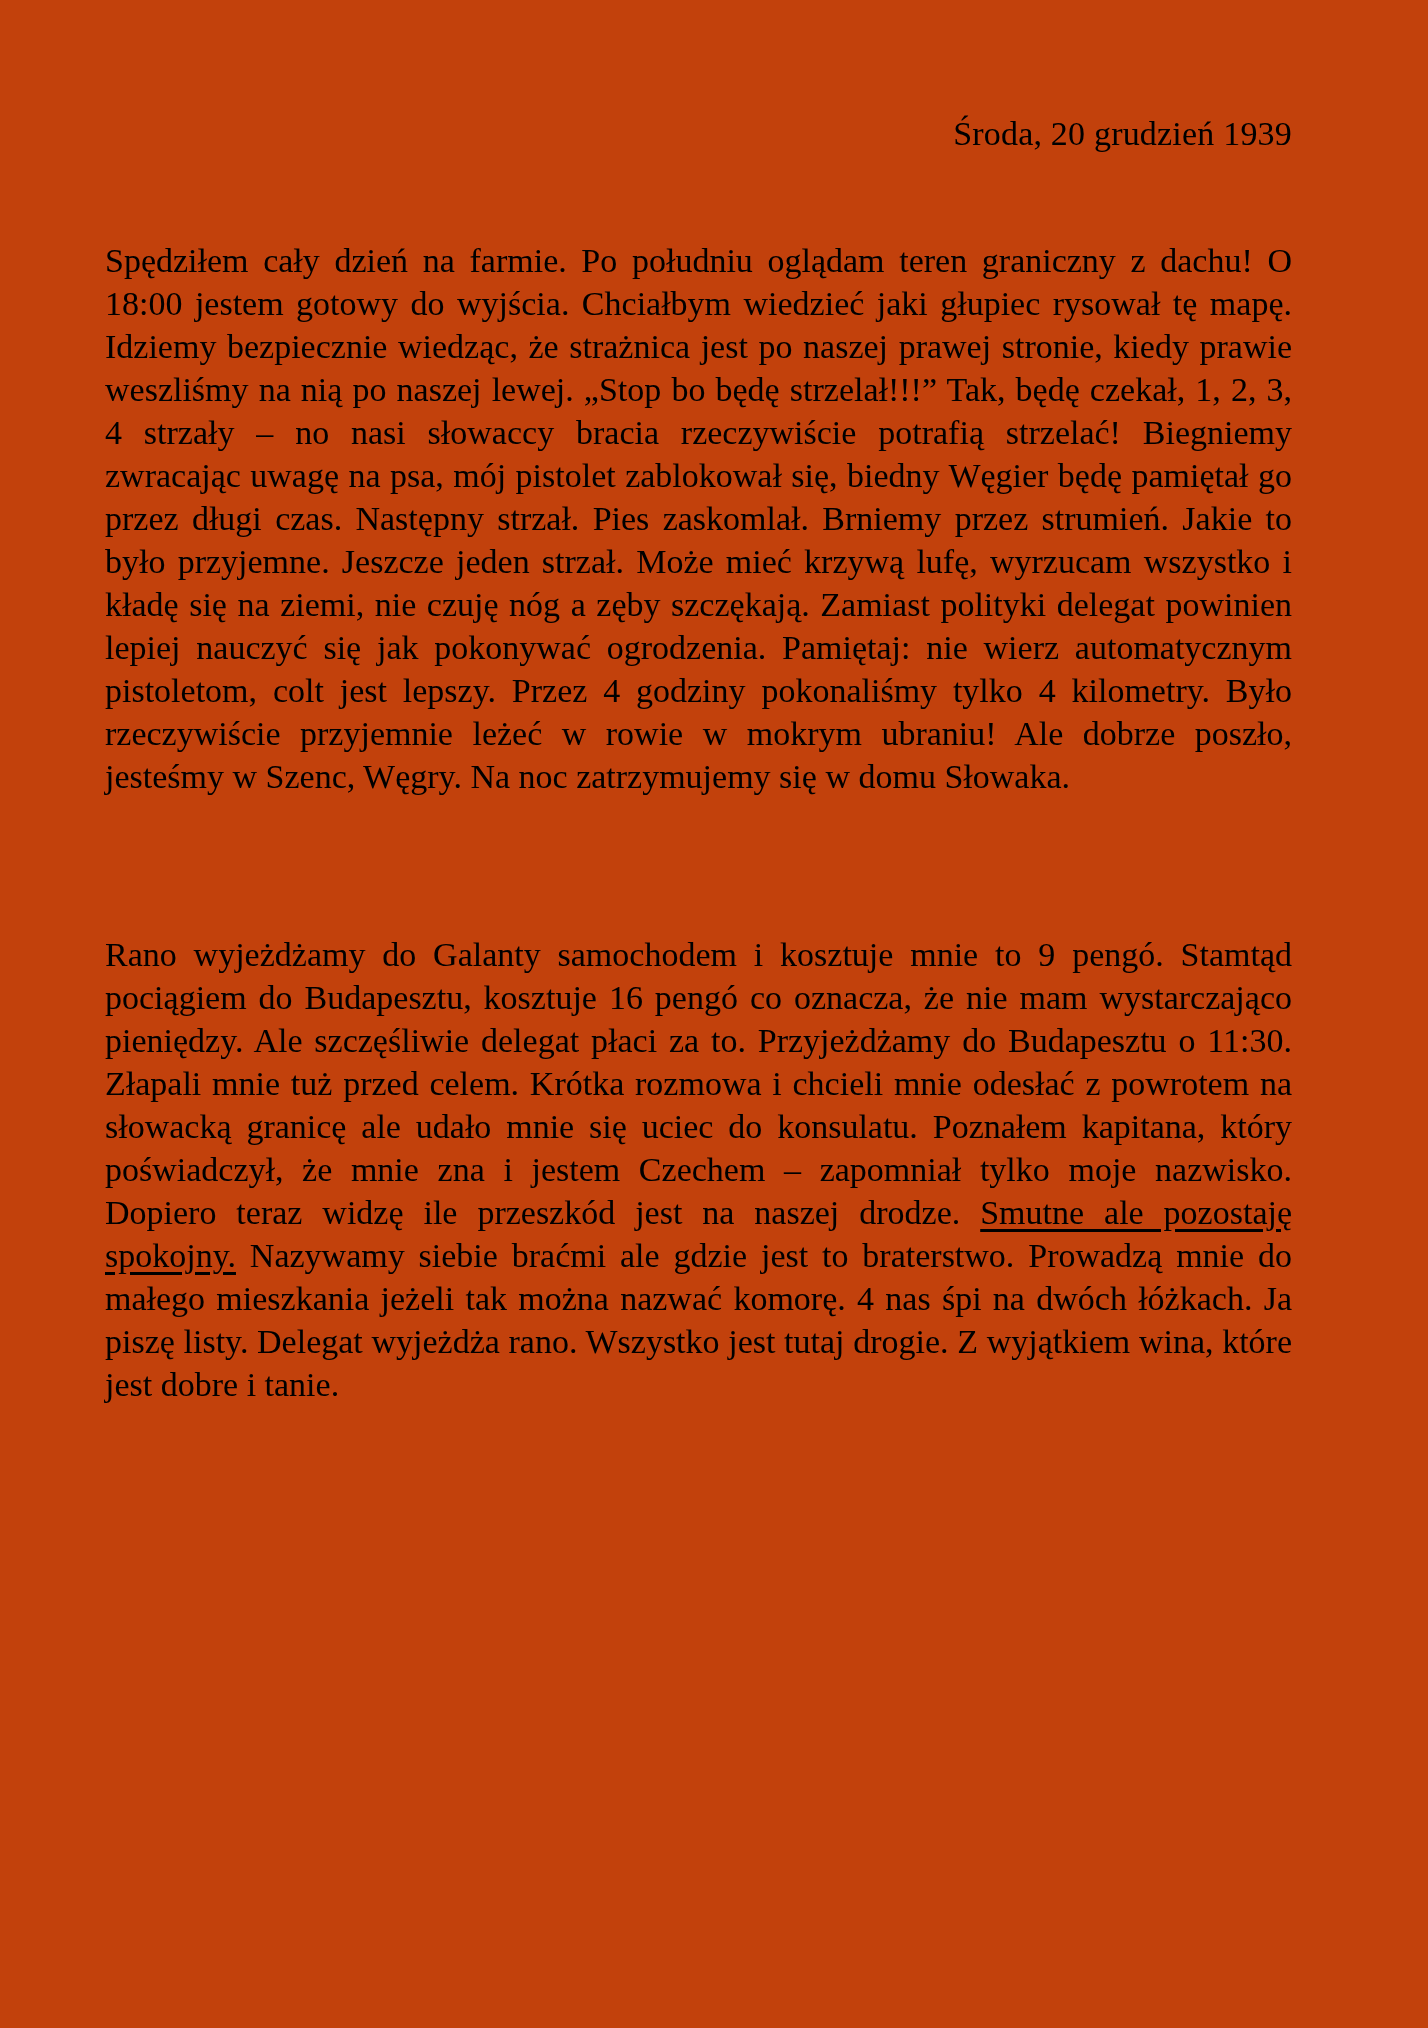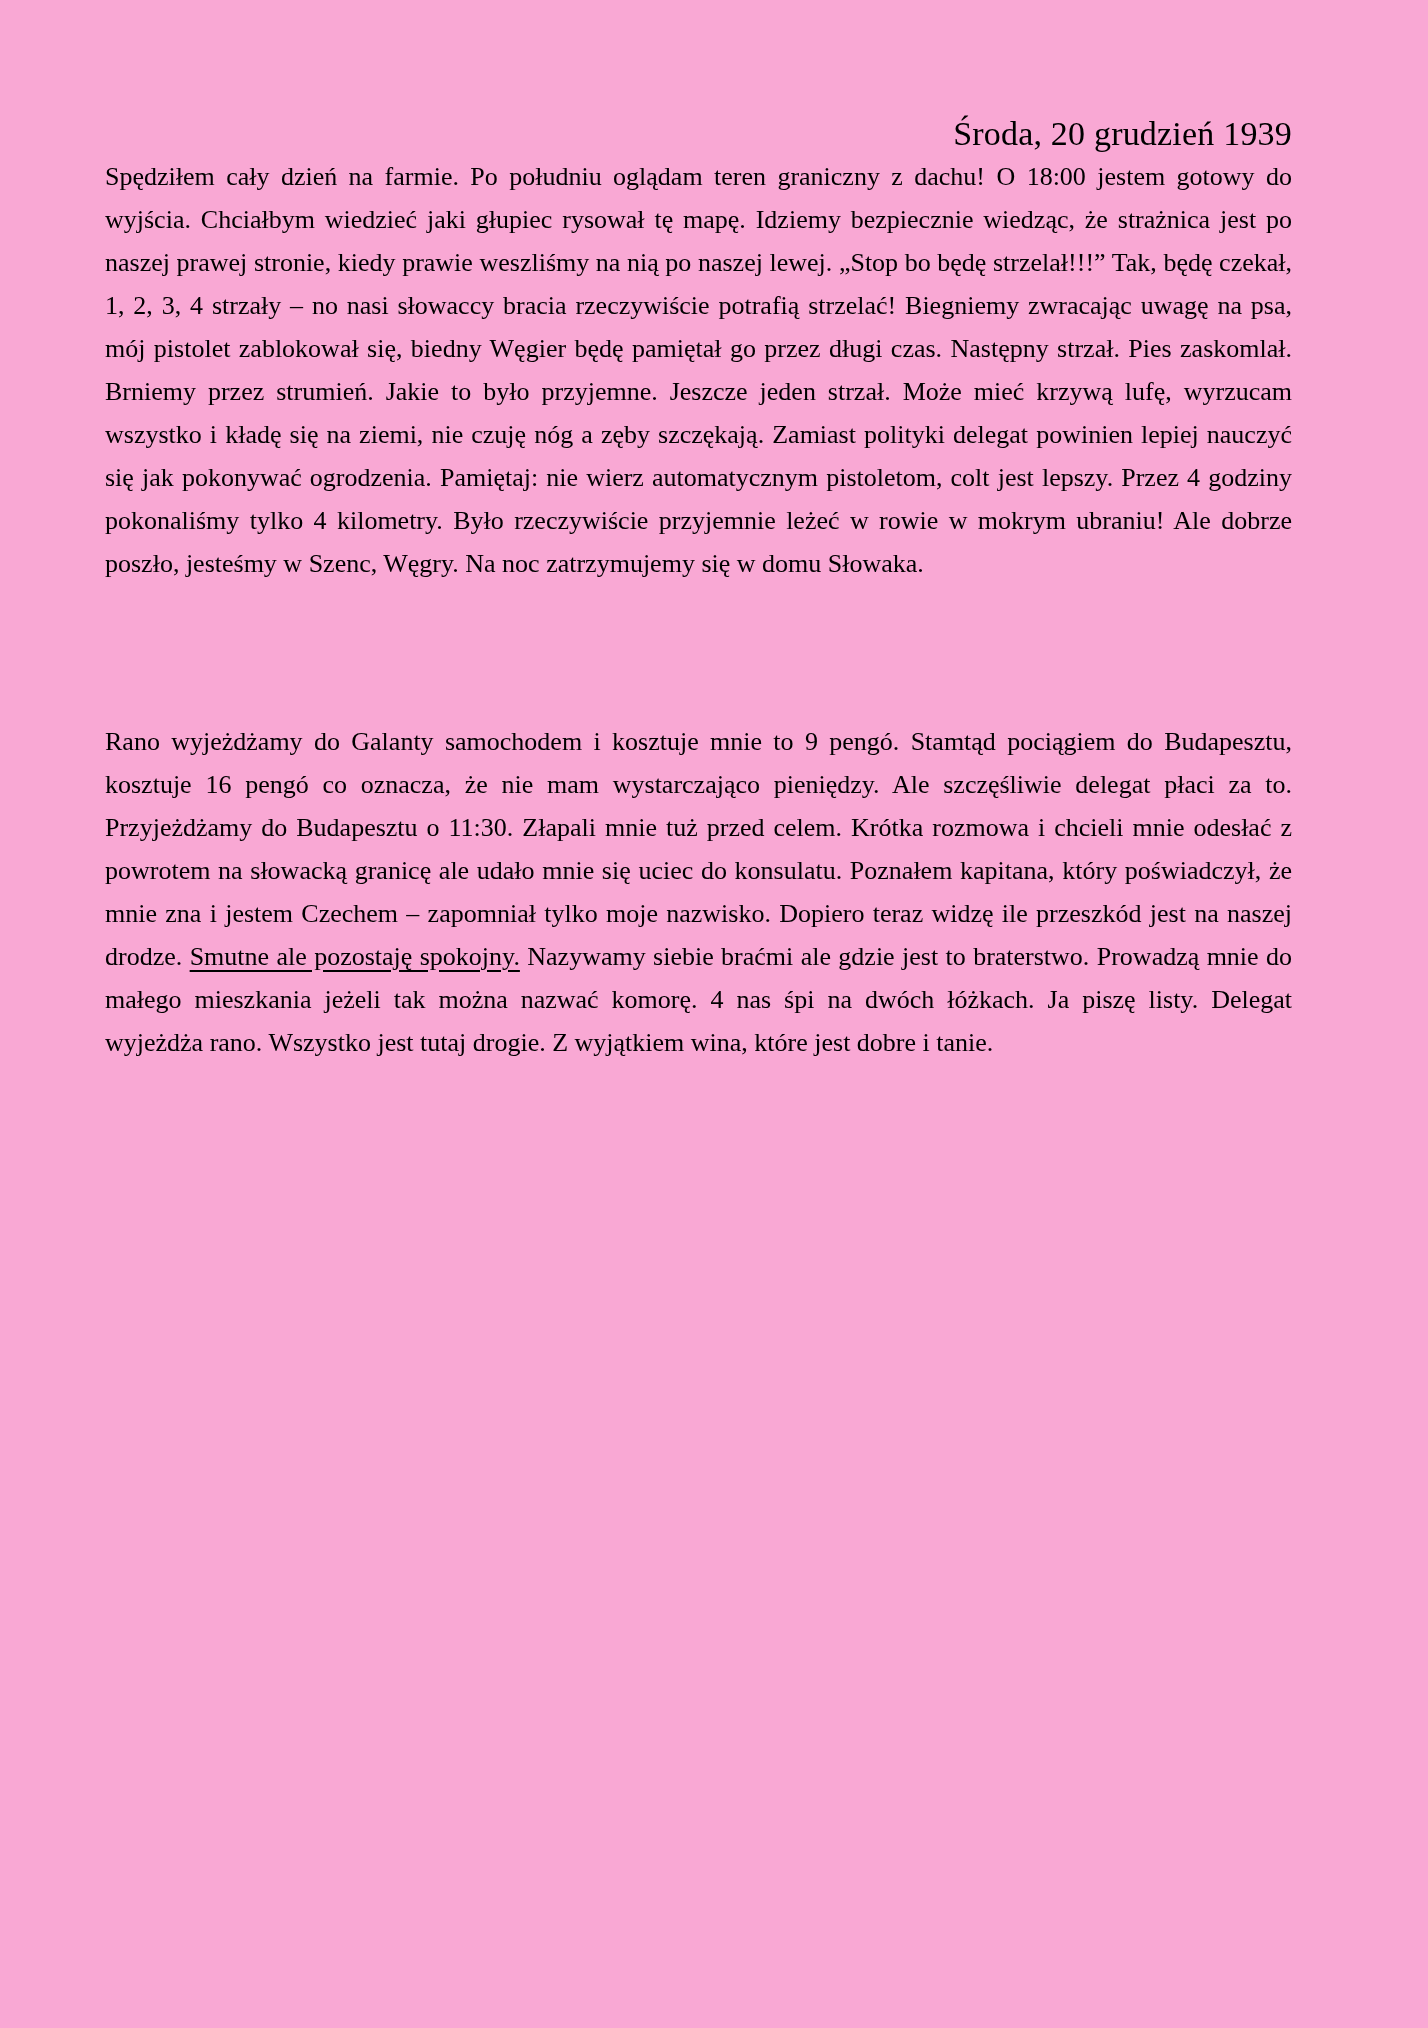--- a/index.html
+++ b/index.html
@@ -7,32 +7,33 @@
     body {
       width: 1428px;
       height: 2028px;
       overflow: hidden;
       color: #000000;
       font-family: "Liberation Serif", serif;
     }
     .page {
       width: 100%;
       height: 100%;
-      background: #f9a8d4;
+      background: #c2410c;
       padding: 112px 136px 0 105px;
     }
     .entry-date {
       font-size: 34px;
       line-height: 43px;
       font-weight: normal;
       text-align: right;
       letter-spacing: 0.2px;
     }
     .entry-body {
-      font-size: 26px;
+      margin-top: 84px;
+      font-size: 34px;
       line-height: 43px;
       text-align: justify;
       hyphens: none;
     }
     .entry + .entry {
       margin-top: 135px;
     }
     .underlined {
       text-decoration: underline;
       text-underline-offset: 5px;

